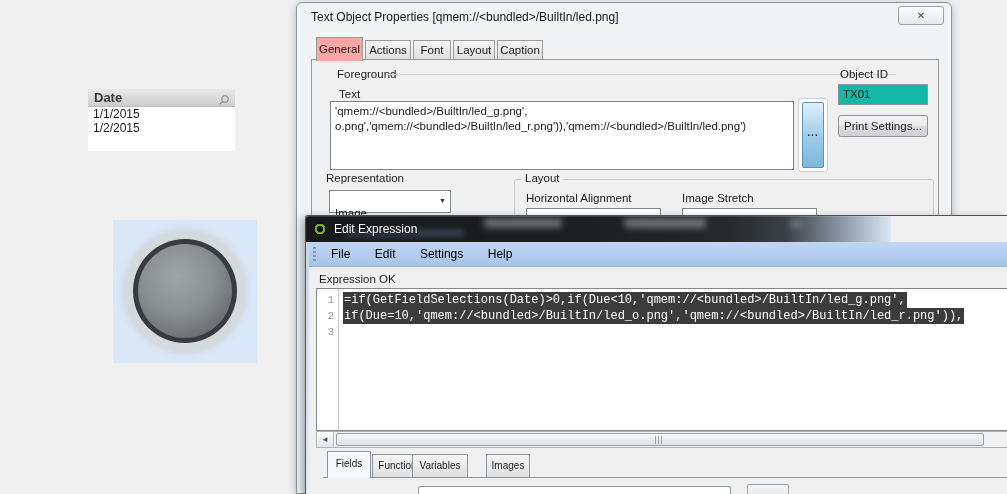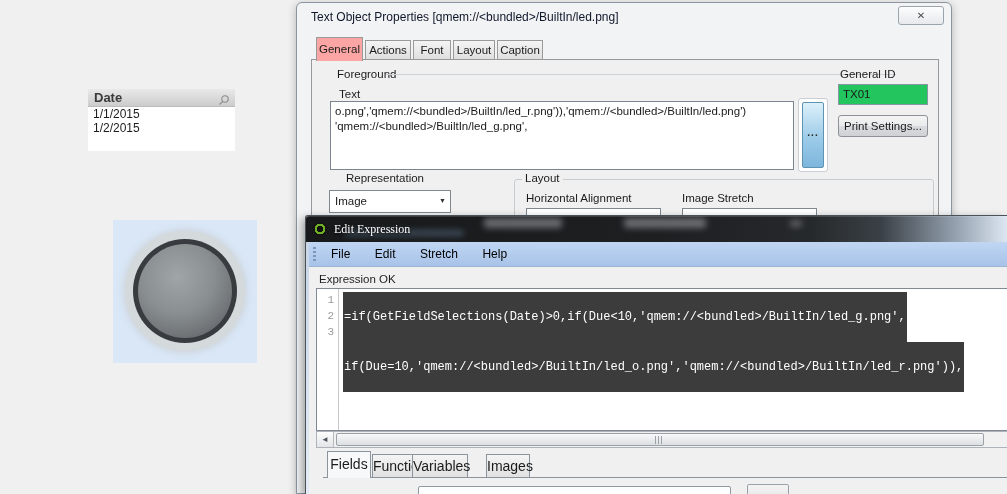--- a/index.html
+++ b/index.html
@@ -47,40 +47,40 @@
   .ta { left:18px; top:41px; width:464px; height:69px; background:#fff;
         border:1px solid #7b8591; font-size:11.5px; line-height:15px;
         padding:2px 4px; color:#1a1a1a; overflow:hidden; white-space:nowrap; }
   .more-wrap { left:486px; top:38px; width:30px; height:74px; background:#fff;
         border:1px solid #c9ced4; border-radius:3px; }
   .more-btn { left:3px; top:3px; width:22px; height:66px;
         background:linear-gradient(#dcf0fa,#9ccbe8 55%,#7db6dc);
         border:1px solid #5f93b4; border-radius:2px; text-align:center;
         font-size:10px; font-weight:bold; color:#2a2a2a; line-height:60px;
         letter-spacing:1px; }
-  .field-input { background:#22c55e; border:1px solid #8896a4; font-size:11.5px;
+  .field-input { background:#14b8a6; border:1px solid #8896a4; font-size:11.5px;
         color:#1a1a1a; padding:3px 0 0 4px; }
   .btn { background:linear-gradient(#f5f5f5,#e9eaeb 50%,#d9dbde 50%,#cfd2d5);
         border:1px solid #8e9298; border-radius:3px; font-size:11.5px;
         color:#1a1a1a; text-align:center; }
   .combo { background:#fff; border:1px solid #808890; font-size:11.5px;
         color:#1a1a1a; }
-  .combo .val { position:absolute; left:5px; top:4px;text-align:right; }
+  .combo .val { position:absolute; left:5px; top:16px;text-align:right; }
   .combo .arr { position:absolute; right:4px; top:6px; font-size:7px; color:#333; }
   .grpbox { border:1px solid #c6cbd0; border-radius:3px; }
   .grp-lbl { background:#f0f0f0; padding:0 3px; }
 
   
   .editwin { left:305px; top:215px; width:702px; height:279px; z-index:10;
         background:#f0f0f0; border:1px solid #4a5258; border-right:none;
         border-bottom:none; border-radius:3px 0 0 0;
         box-shadow:-3px 3px 9px rgba(0,0,0,.35); }
-  .ew-titlebar { left:0; top:0; width:701px; height:26px; overflow:hidden;
+  .ew-titlebar { left:0; top:0; width:585px; height:26px; overflow:hidden;
         border-radius:3px 0 0 0;
-        background:linear-gradient(90deg,#17191a 0%,#1d1f21 50%,#26292b 72%,#3a4046 82%,#97a4b2 93%,#dde7f2 100%);font-family:Liberation Serif, serif; }
+        background:linear-gradient(90deg,#17191a 0%,#1d1f21 50%,#26292b 72%,#3a4046 82%,#97a4b2 93%,#dde7f2 100%); }
   .ew-titlebar:after { content:""; position:absolute; left:0; top:0; right:0;
         height:1px; background:rgba(255,255,255,.14); }
   .smudge { filter:blur(3px); border-radius:3px; }
   .qv-icon { left:7px; top:6px; width:14px; height:14px; border-radius:50%;
         background:radial-gradient(circle at 50% 50%, #101010 0 30%, #6fae25 34% 52%, #131313 56% 76%, #d8d8d8 80% 92%, transparent 95%); }
   .ew-title { left:28px; top:6px; font-size:12px; color:#ffffff;
         text-shadow:0 1px 3px #000; }
   .ew-leftstrip { left:0; top:26px; width:3px; height:253px;
         background:linear-gradient(#c9d6e6,#e3ecf6); }
   .menubar { left:3px; top:26px; width:698px; height:25px;
@@ -91,33 +91,33 @@
   .menu-item { display:inline-block; padding:5px 10px 0 10px; font-size:12px;
         color:#000; height:25px; }
   .ew-status { left:13px; top:57px; font-size:11.5px; color:#1f1f1f; }
   .editor { left:10px; top:72px; width:692px; height:143px; background:#ffffff;
         border:1px solid #7f8893; border-right:none; }
   .gutter { left:0; top:0; width:22px; height:141px; border-right:1px solid #c9c9c9; }
   .gut-num { font-family:"Liberation Mono",monospace; font-size:11px; color:#9a9a9a;
         line-height:16px; text-align:right; padding-right:4px; }
   .codeline { font-family:"Liberation Mono",monospace; font-size:12px;
         line-height:16px; white-space:pre; background:#3c3c3c; color:#ffffff;
-        width:fit-content; padding:17px 1px; }
+        width:fit-content; padding:0 1px; }
   .hscroll { left:10px; top:215px; width:692px; height:17px; background:#f1f1f1;
         border:1px solid #adb3b9; border-right:none; }
   .hs-arrow { left:0; top:0; width:17px; height:15px;
         background:linear-gradient(#fdfdfd,#e3e5e8); border-right:1px solid #b5bac0;
         text-align:center; font-size:8px; color:#4f565e; line-height:15px; }
   .hs-thumb { left:19px; top:1px; width:648px; height:13px;
         background:linear-gradient(#f9f9f9,#dcdfe2); border:1px solid #9aa1a8;
         border-radius:2px; }
   .hs-grip { left:50%; top:2px; width:9px; height:8px; margin-left:-5px;
         background:repeating-linear-gradient(90deg,#9aa1a8 0 1px,transparent 1px 3px); }
   .btab { height:24px; top:238px; background:linear-gradient(#f4f4f4,#e0e0e0);
-        border:1px solid #8b949c; border-bottom:none; font-size:14px;
+        border:1px solid #8b949c; border-bottom:none; font-size:10px;
         text-align:center; line-height:22px; color:#1b1b1b; z-index:2; }
   .btab.active { top:235px; height:27px; background:#f7f8f9; z-index:4; line-height:24px; }
   .btab-base { left:17px; top:261px; width:685px; border-top:1px solid #8b949c; z-index:3; }
   .partial-input { left:112px; top:270px; width:313px; height:20px; background:#fff;
         border:1px solid #8f99a3; border-radius:2px; }
   .partial-btn { left:441px; top:268px; width:42px; height:20px;
         background:linear-gradient(#f4f4f4,#dfe1e4); border:1px solid #9aa1a8;
         border-radius:2px; }
 </style>
 </head>
@@ -158,33 +158,33 @@
   <div class="abs tab" style="left:116px; width:38px;">Font</div>
   <div class="abs tab" style="left:156px; width:42px;">Layout</div>
   <div class="abs tab" style="left:200px; width:46px;">Caption</div>
 
   <div class="abs props-panel">
     <span class="abs lbl" style="left:15px; top:8px;margin-left:10px;">Foreground</span>
     <div class="abs grp-line" style="left:74px; top:14px; width:510px;"></div>
     <span class="abs lbl" style="left:27px; top:28px;">Text</span>
 
     <div class="abs ta">
+      <div>'qmem://&lt;bundled&gt;/BuiltIn/led_g.png',</div>
       <div>o.png','qmem://&lt;bundled&gt;/BuiltIn/led_r.png')),'qmem://&lt;bundled&gt;/BuiltIn/led.png')</div>
-      <div>'qmem://&lt;bundled&gt;/BuiltIn/led_g.png',</div>
     </div>
 
     <div class="abs more-wrap">
       <div class="abs more-btn">...</div>
     </div>
 
-    <span class="abs lbl" style="left:528px; top:8px;">General ID</span>
+    <span class="abs lbl" style="left:528px; top:8px;">Object ID</span>
     <div class="abs field-input" style="left:526px; top:24px; width:90px; height:21px;">TX01</div>
     <div class="abs btn" style="left:526px; top:55px; width:90px; height:22px; line-height:20px;">Print Settings...</div>
 
-    <span class="abs lbl" style="left:26px; top:112px;padding-left:8px;">Representation</span>
+    <span class="abs lbl" style="left:6px; top:112px;padding-left:8px;">Representation</span>
     <div class="abs combo" style="left:17px; top:130px; width:122px; height:23px;">
       <span class="val">Image</span>
       <span class="arr">▼</span>
     </div>
 
     <div class="abs grpbox" style="left:202px; top:119px; width:420px; height:90px;"></div>
     <span class="abs lbl grp-lbl" style="left:210px; top:112px;">Layout</span>
     <span class="abs lbl" style="left:214px; top:132px;">Horizontal Alignment</span>
     <span class="abs lbl" style="left:370px; top:132px;">Image Stretch</span>
     <div class="abs combo" style="left:214px; top:148px; width:135px; height:40px;"></div>
@@ -201,21 +201,21 @@
     <div class="abs qv-icon"></div>
     <span class="abs ew-title">Edit Expression</span>
   </div>
 
   <div class="abs ew-leftstrip"></div>
 
   <div class="abs menubar">
     <div class="abs menu-grip"></div>
     <span class="menu-item" style="margin-left:12px;">File</span>
     <span class="menu-item">Edit</span>
-    <span class="menu-item">Stretch</span>
+    <span class="menu-item">Settings</span>
     <span class="menu-item">Help</span>
   </div>
 
   <span class="abs ew-status">Expression OK</span>
 
   <div class="abs editor">
     <div class="abs gutter">
       <div class="gut-num" style="padding-top:3px;">1</div>
       <div class="gut-num">2</div>
       <div class="gut-num">3</div>

